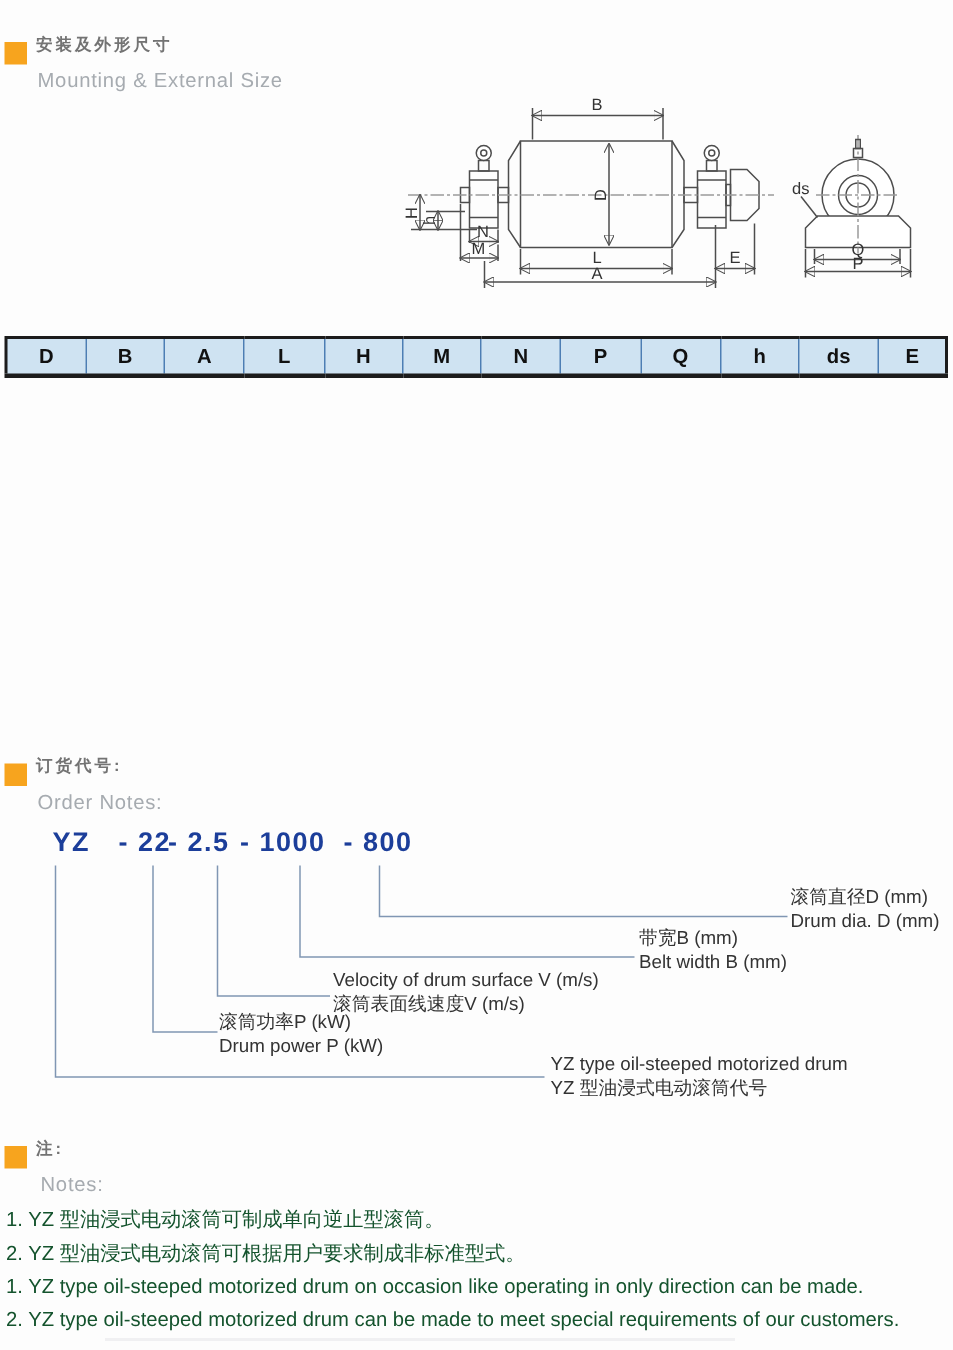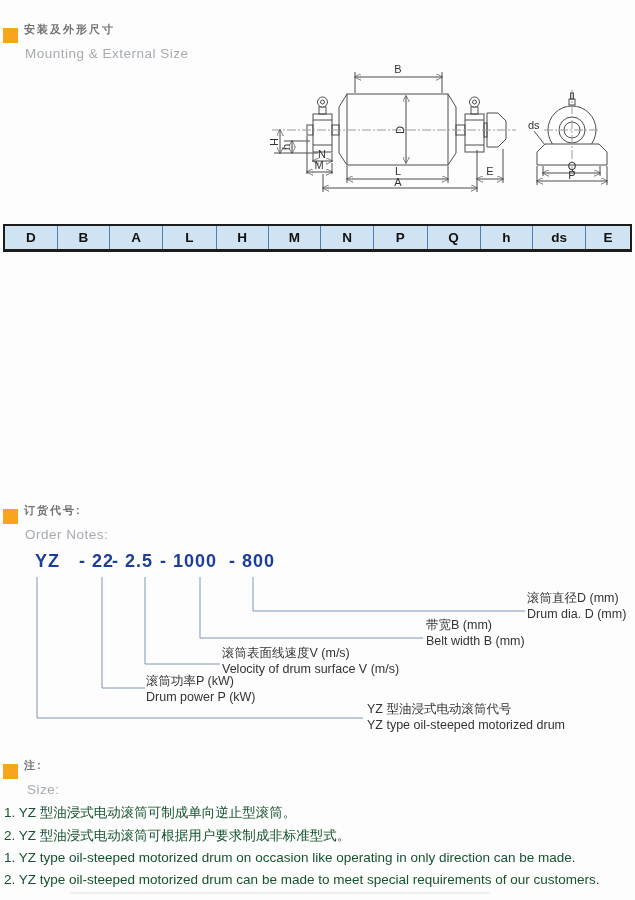--- a/index.html
+++ b/index.html
@@ -183,34 +183,34 @@
 
 <div class="callout" style="left:527px;top:590px;">
   <div>滚筒直径D (mm)</div>
   <div>Drum dia. D (mm)</div>
 </div>
 <div class="callout" style="left:426px;top:617px;">
   <div>带宽B (mm)</div>
   <div>Belt width B (mm)</div>
 </div>
 <div class="callout" style="left:222px;top:645px;">
+  <div>Velocity of drum surface V (m/s)</div>
   <div>滚筒表面线速度V (m/s)</div>
-  <div>Velocity of drum surface V (m/s)</div>
 </div>
 <div class="callout" style="left:146px;top:673px;">
   <div>滚筒功率P (kW)</div>
   <div>Drum power P (kW)</div>
 </div>
 <div class="callout" style="left:367px;top:701px;">
+  <div>YZ type oil-steeped motorized drum</div>
   <div>YZ 型油浸式电动滚筒代号</div>
-  <div>YZ type oil-steeped motorized drum</div>
 </div>
 
 <span class="bullet" style="left:3px;top:764px;"></span>
 <div class="sec-title" style="left:24px;top:758px;">注:</div>
-<div class="sec-sub" style="left:27px;top:782px;">Size:</div>
+<div class="sec-sub" style="left:27px;top:782px;">Notes:</div>
 
 <div class="note-line" style="top:804px;">1. YZ 型油浸式电动滚筒可制成单向逆止型滚筒。</div>
 <div class="note-line" style="top:827px;">2. YZ 型油浸式电动滚筒可根据用户要求制成非标准型式。</div>
 <div class="note-line" style="top:850px;">1. YZ type oil-steeped motorized drum on occasion like operating in only direction can be made.</div>
 <div class="note-line" style="top:872px;">2. YZ type oil-steeped motorized drum can be made to meet special requirements of our customers.</div>
 
 <div class="artifact" style="left:70px;top:892px;width:420px;height:2px;"></div>
 
 </body></html>

